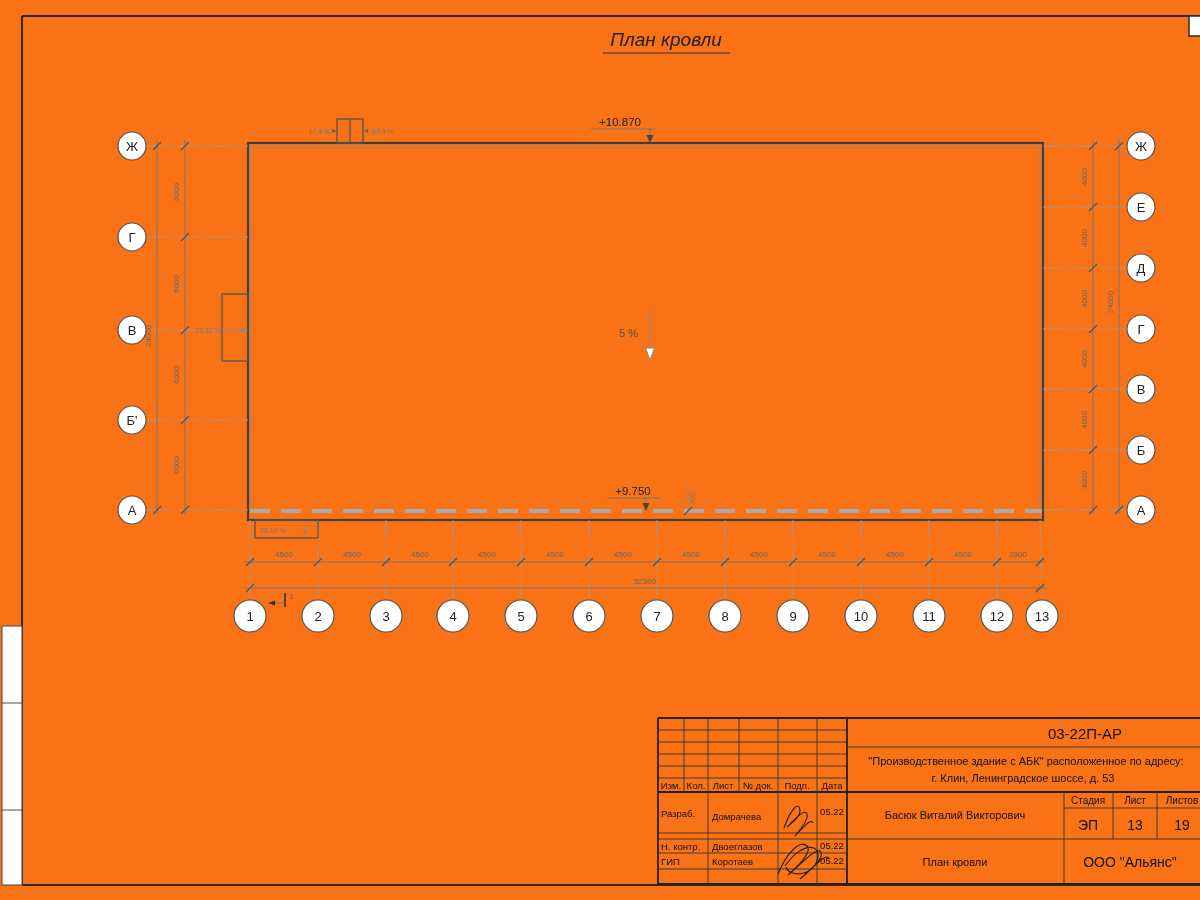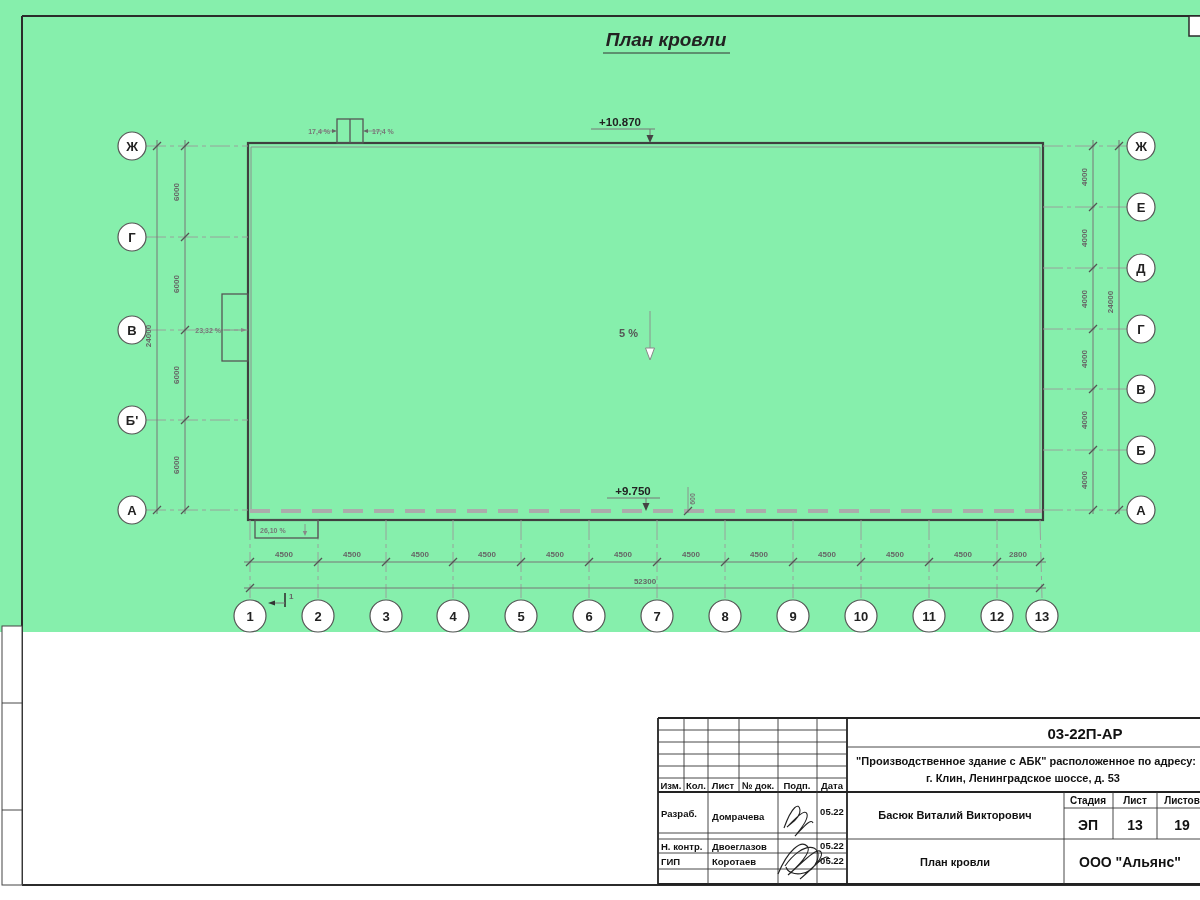--- a/index.html
+++ b/index.html
@@ -1,16 +1,16 @@
 <!DOCTYPE html>
 <html><head>
 <meta charset="utf-8">
 <style>
   html,body{margin:0;padding:0;background:#fff;width:1200px;height:900px;overflow:hidden;}
-  .sheet{position:relative;width:1200px;height:632px;background:#86efac;font-weight:bold;}
+  .sheet{position:relative;width:1200px;height:900px;background:#f97316;}
   svg{position:absolute;left:0;top:0;font-family:"Liberation Sans",sans-serif;}
   text{fill:#333;}
   .t-dim{font-size:8px;fill:#666;}
   .t-dim-s{font-size:7px;fill:#777;}
   .t-bubble{font-size:13px;fill:#222;}
   .t-elev{font-size:11.5px;fill:#222;}
   .t-slope{font-size:11px;fill:#555;}
   .t-title{font-size:19px;font-style:italic;fill:#222;}
   .t-tb{font-size:10px;fill:#111;}
   .t-tb-s{font-size:9.5px;fill:#111;}

